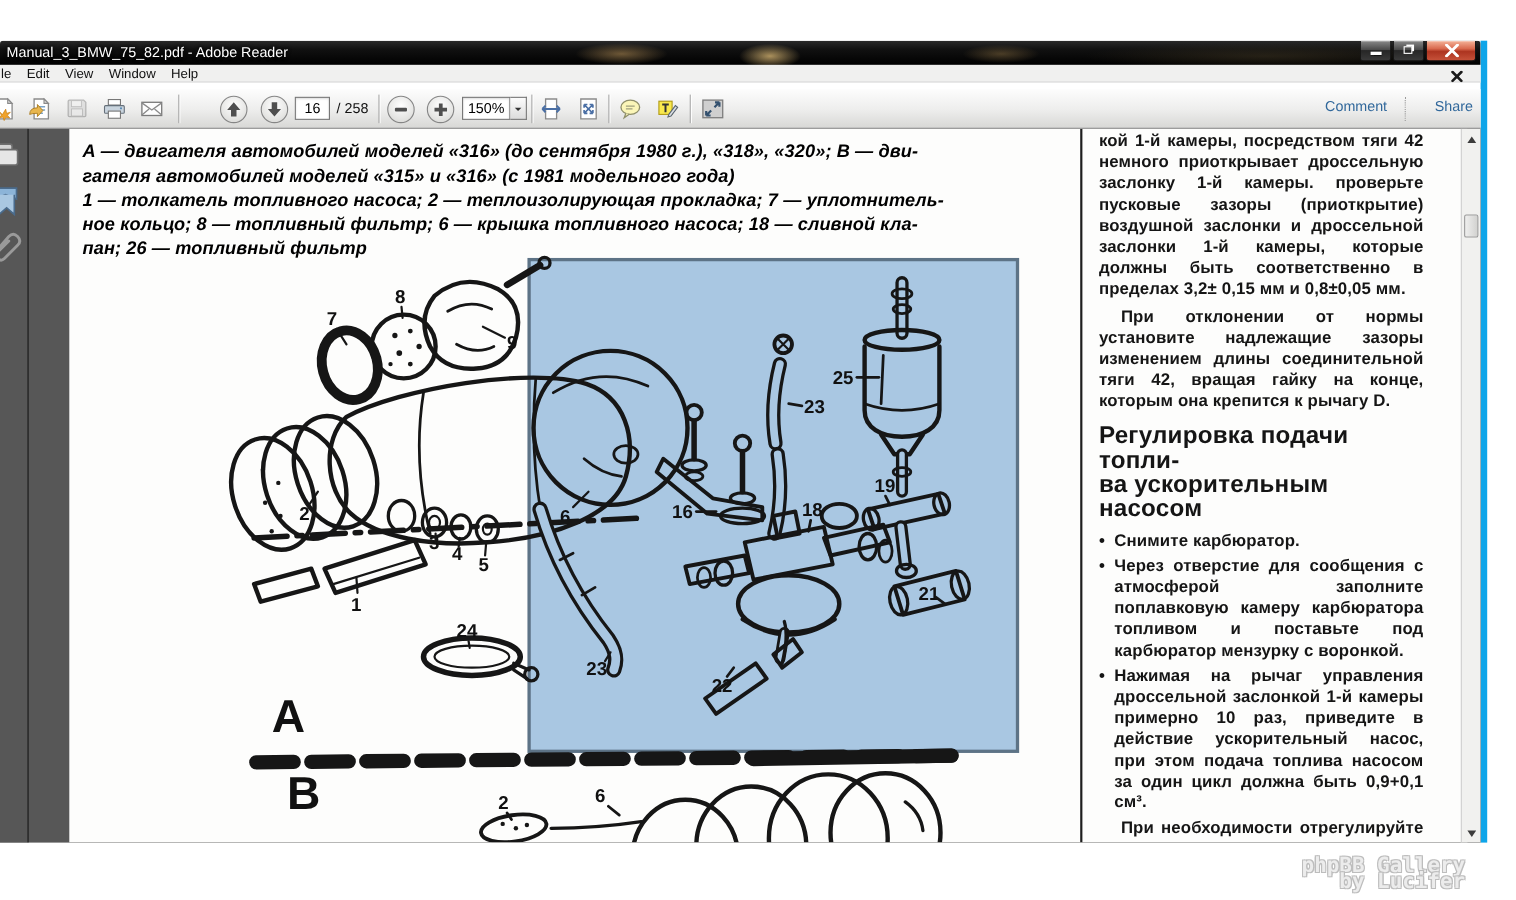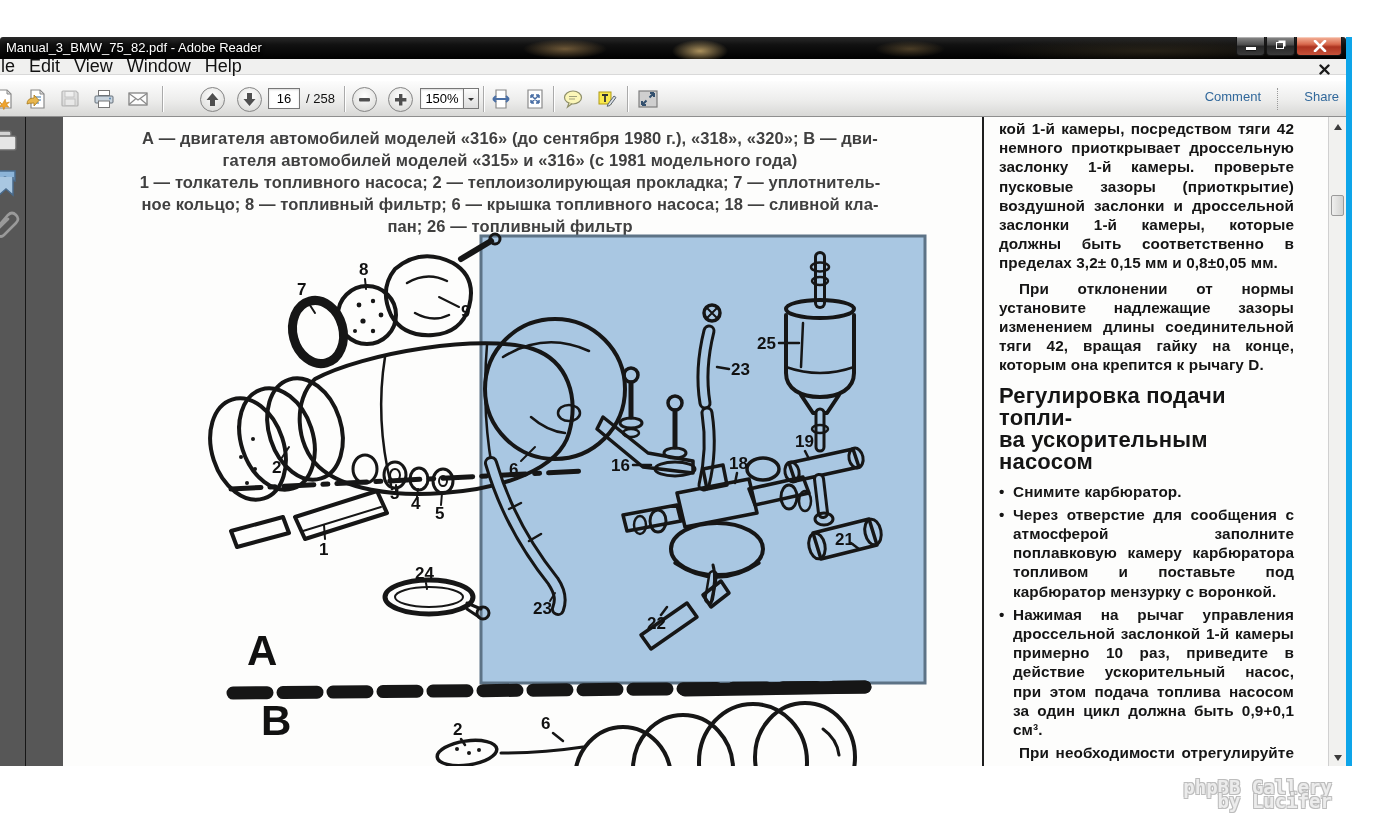--- a/index.html
+++ b/index.html
@@ -31,21 +31,21 @@
   .winbtn.cls { width:46px; margin-left:1px;
     background:linear-gradient(180deg,#f5b49a 0%,#d96a4e 40%,#ad3420 55%,#c6523a 100%); }
   .glyph-min { position:absolute; left:9px; bottom:5px; width:10px; height:3px; background:#fff;
     box-shadow:0 1px 1px rgba(0,0,0,.6); }
   .glyph-res { position:absolute; left:9px; top:5px; width:8px; height:7px;
     border:1.5px solid #fff; box-shadow:2px -2px 0 -0.5px #fff; }
   .glyph-cls { position:absolute; left:16px; top:3px; width:14px; height:12px; }
 
   
   #menubar { position:absolute; left:0; top:22px; width:100%; height:16px;
-    background:#f0f0ef; border-bottom:1px solid #d9d9d9; font-size:18px; color:#111;
+    background:#f0f0ef; border-bottom:1px solid #d9d9d9; font-size:12px; color:#111;
     display:flex; align-items:center; }
   .menu-item { padding:2px 7px; cursor:default; }
   .menu-item:first-child { padding-left:1px; }
   #menu-close { position:absolute; right:16px; top:5px; width:11px; height:11px; }
 
   
   #toolbar { position:absolute; left:0; top:44px; width:100%; height:36px;
     background:linear-gradient(180deg,#fdfdfd 0%,#ededec 55%,#d8d8d6 100%);
     border-bottom:1px solid #8e8e8e; }
   .tbtn { position:absolute; top:5px; width:28px; height:26px; border-radius:3px; }
@@ -82,22 +82,22 @@
   .sb-arrow.down { bottom:2px; }
   .tri-up { position:absolute; left:5px; top:5px; border:4px solid transparent;
     border-bottom:6px solid #3c3c3c; border-top:none; }
   .tri-down { position:absolute; left:5px; top:7px; border:4px solid transparent;
     border-top:6px solid #3c3c3c; border-bottom:none; }
   #sb-thumb { position:absolute; left:2px; top:78px; width:13px; height:21px;
     background:linear-gradient(90deg,#efefee,#d2d2d0); border:1px solid #9a9a9a;
     border-radius:2px; }
 
   
-  #caption { position:absolute; left:12px; top:10px; width:870px; text-align:center;
-    font-size:16.5px; font-weight:bold; color:#404040;
+  #caption { position:absolute; left:12px; top:10px; width:870px; text-align:left;
+    font-size:16.5px; font-weight:bold; font-style:italic; color:#000000;
     line-height:22px; letter-spacing:.1px; }
   #col-rule { position:absolute; left:919px; top:0; width:2px; height:649px; background:#1e1e1e; }
   #right-col { position:absolute; left:936px; top:2px; width:295px; color:#151515;
     font-size:15.3px; font-weight:600; line-height:19.2px; text-align:justify;
     letter-spacing:.1px; }
   #right-col p { margin-bottom:6px; }
   #right-col p.indent { text-indent:20px; margin-bottom:4px; }
   #rc-heading { font-size:22px; font-weight:bold; line-height:22px; white-space:pre-line;
     text-align:left; margin:10px 0 9px 0; letter-spacing:.2px; }
   .bullet { display:flex; margin-bottom:4px; }

